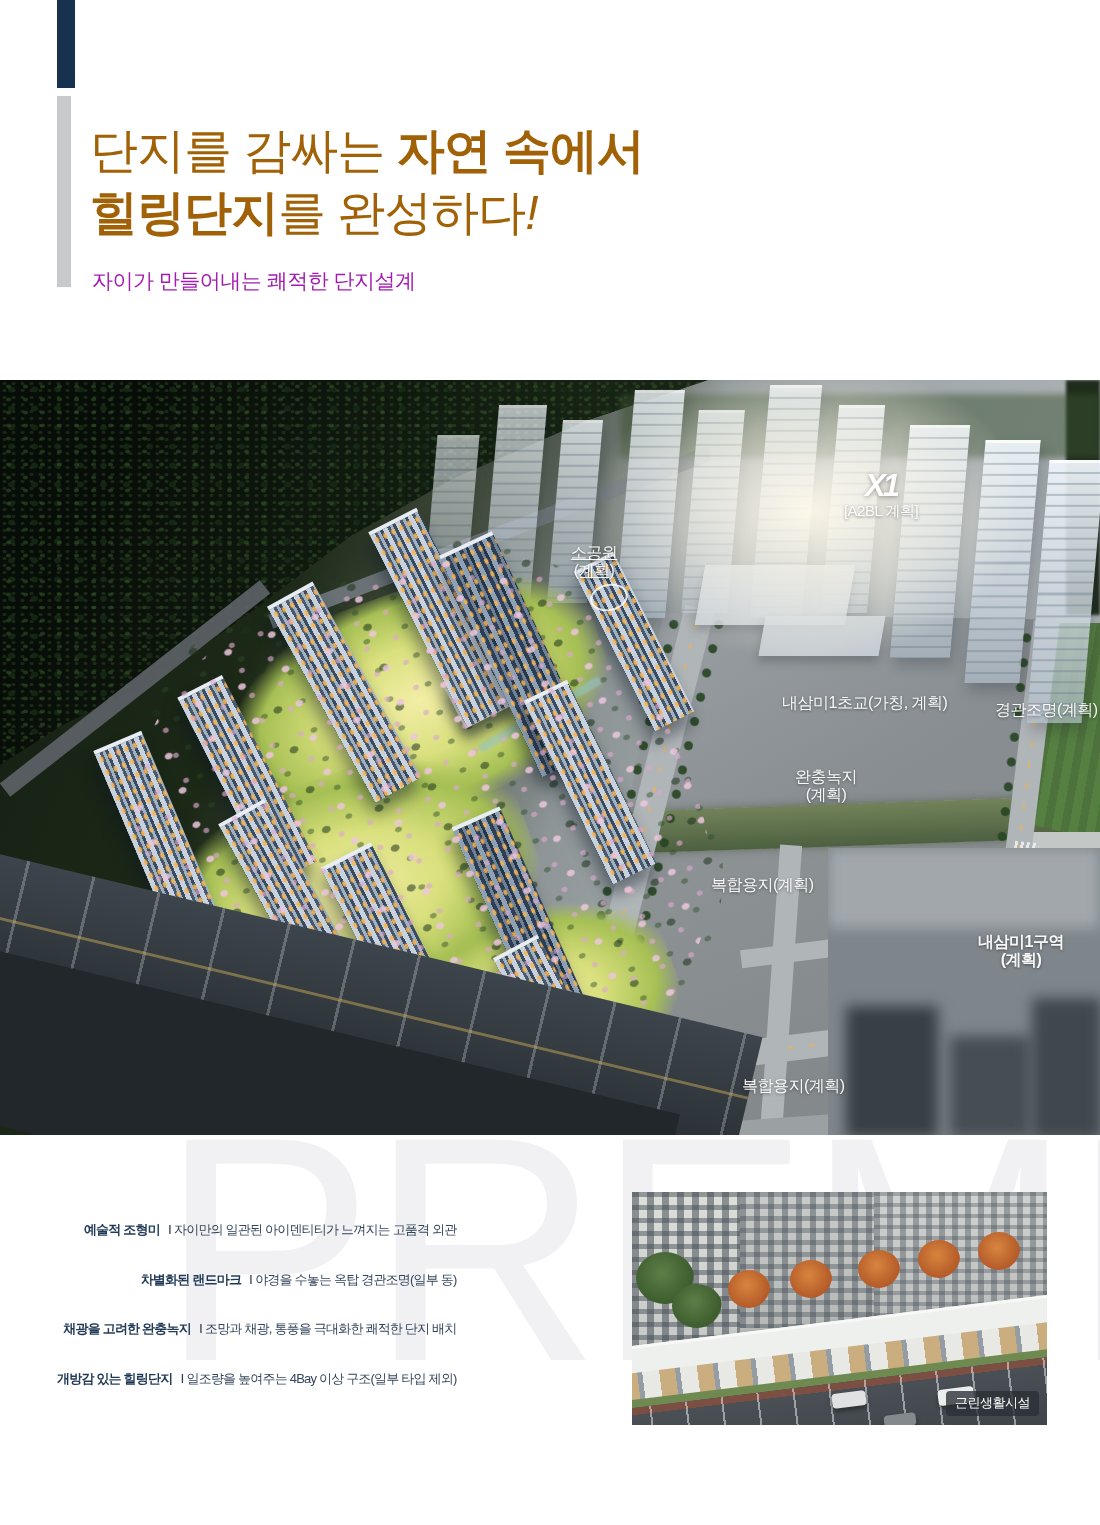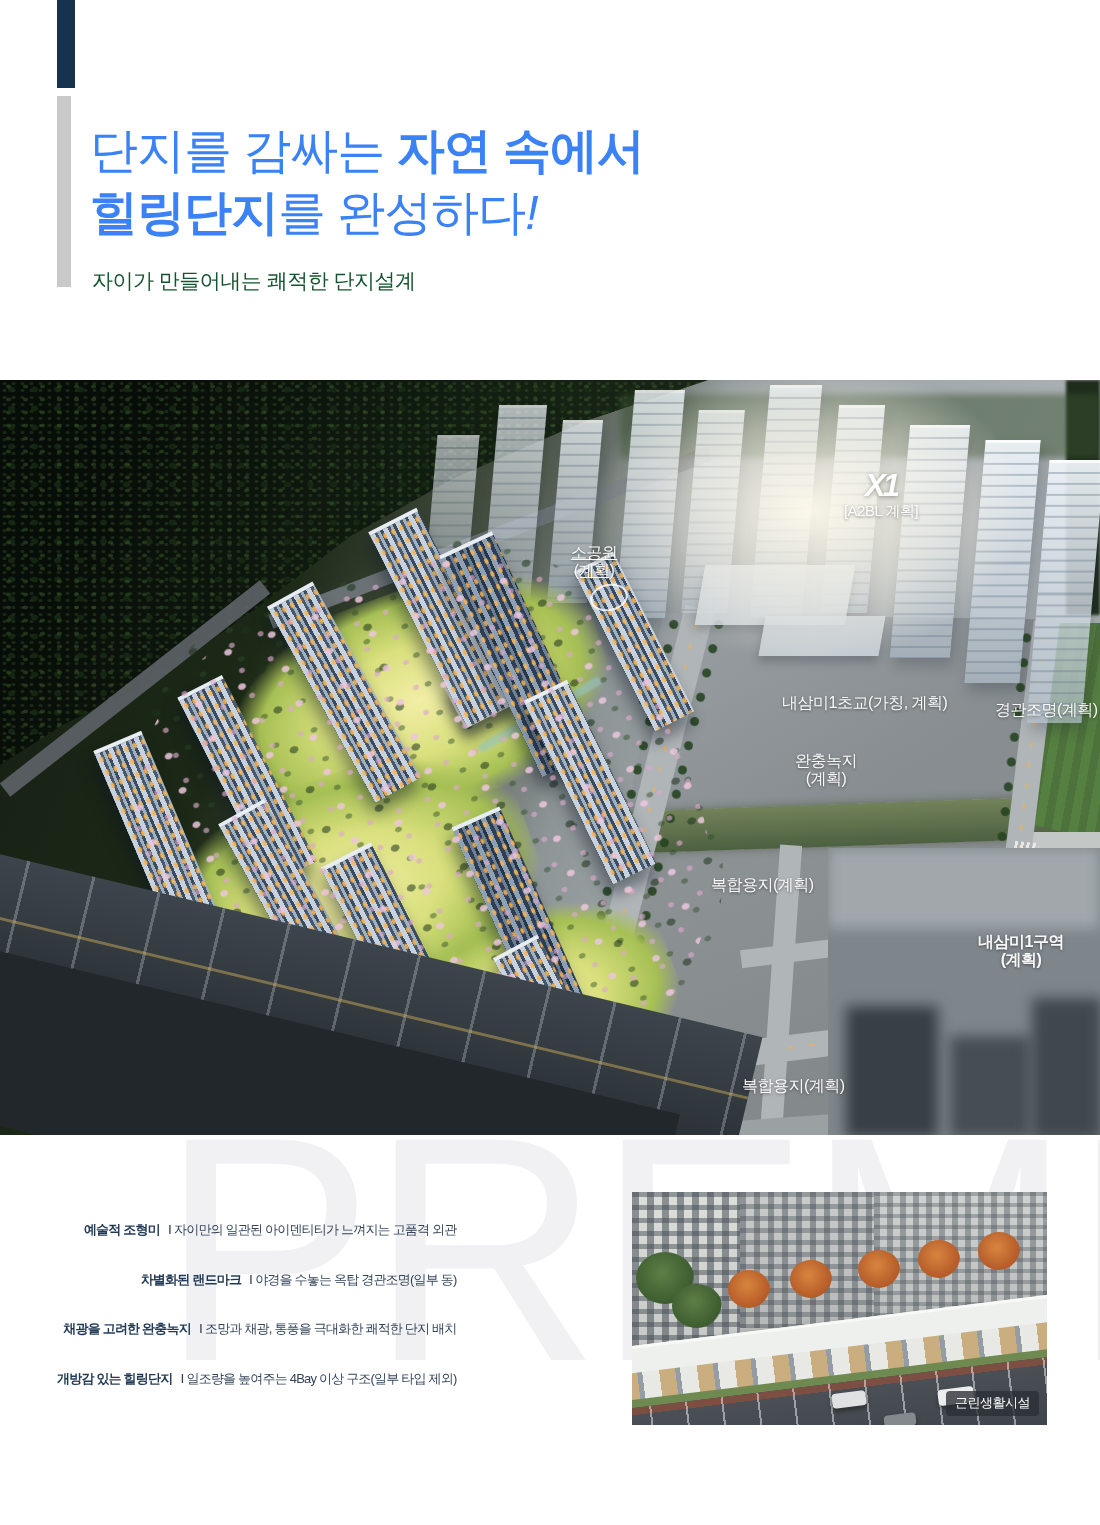--- a/index.html
+++ b/index.html
@@ -2,25 +2,25 @@
 <html><head>
 <meta charset="utf-8">
 <style>
   html,body{margin:0;padding:0;background:#fff;}
   .page{position:relative;width:1100px;height:1525px;overflow:hidden;background:#fff;
         font-family:"Liberation Sans","DejaVu Sans",sans-serif;}
 
   
   .accent-bar{position:absolute;left:57px;top:0;width:18px;height:88px;background:#16324f;}
   .gray-bar{position:absolute;left:57px;top:96px;width:14px;height:191px;background:#c8c9cb;}
-  .title{position:absolute;left:90px;top:88px;font-size:48px;line-height:62px;color:#3b82f6;
+  .title{position:absolute;left:90px;top:88px;font-size:48px;line-height:62px;color:#a16207;
          font-weight:400;letter-spacing:-1px;white-space:nowrap;}
   .title b{font-weight:800;}
   .title i{font-style:italic;}
-  .subtitle{position:absolute;left:92px;top:246px;font-size:21px;color:#14532d;letter-spacing:-0.5px;}
+  .subtitle{position:absolute;left:92px;top:246px;font-size:21px;color:#a21caf;letter-spacing:-0.5px;}
 
   
   .aerial{position:absolute;left:0;top:380px;width:1100px;height:755px;overflow:hidden;
           background:linear-gradient(112deg,#131d12 0%,#1c2917 26%,#4c5547 40%,#8d9597 52%,#a2a9ac 66%,#aeb4b7 84%,#9aa1a5 100%);}
   .forest{position:absolute;left:0;top:0;width:730px;height:520px;
      clip-path:polygon(0 0,97% 0,80% 8%,62% 19%,48% 30%,35% 44%,21% 58%,9% 66%,0 74%);
      background-color:#0f1a10;
      background-image:
        radial-gradient(rgba(58,92,44,.5) 2px,transparent 3px),
        radial-gradient(rgba(22,42,20,.85) 3px,transparent 4px),
@@ -228,21 +228,21 @@
         <div class="mid-line"></div>
       </div>
     <div class="road-shoulder"></div>
 
     <span class="lbl center" style="left:562px;top:164px;width:64px;text-decoration:underline;"><span>소공원</span><br><span>(계획)</span></span>
     <span class="ellipse"></span>
     <span class="xi-logo">X1</span>
     <span class="a2bl">[A2BL 계획]</span>
     <span class="lbl" style="left:782px;top:313px;">내삼미1초교(가칭, 계획)</span>
     <span class="lbl" style="left:995px;top:320px;">경관조명(계획)</span>
-    <span class="lbl center" style="left:786px;top:372px;width:80px;text-align:center;"><span>완충녹지</span><br><span>(계획)</span></span>
+    <span class="lbl center" style="left:786px;top:388px;width:80px;text-align:center;"><span>완충녹지</span><br><span>(계획)</span></span>
     <span class="lbl" style="left:711px;top:495px;">복합용지(계획)</span>
     <span class="lbl center" style="left:966px;top:553px;width:110px;font-weight:bold;"><span>내삼미1구역</span><br><span>(계획)</span></span>
     <span class="lbl" style="left:742px;top:696px;">복합용지(계획)</span>
   </div>
 
   <div class="watermark">PREMIUM</div>
 
   <ul class="features">
     <li><b>예술적 조형미</b><span class="sep">Ⅰ</span><span>자이만의 일관된 아이덴티티가 느껴지는 고품격 외관</span></li>
     <li><b>차별화된 랜드마크</b><span class="sep">Ⅰ</span><span>야경을 수놓는 옥탑 경관조명(일부 동)</span></li>

